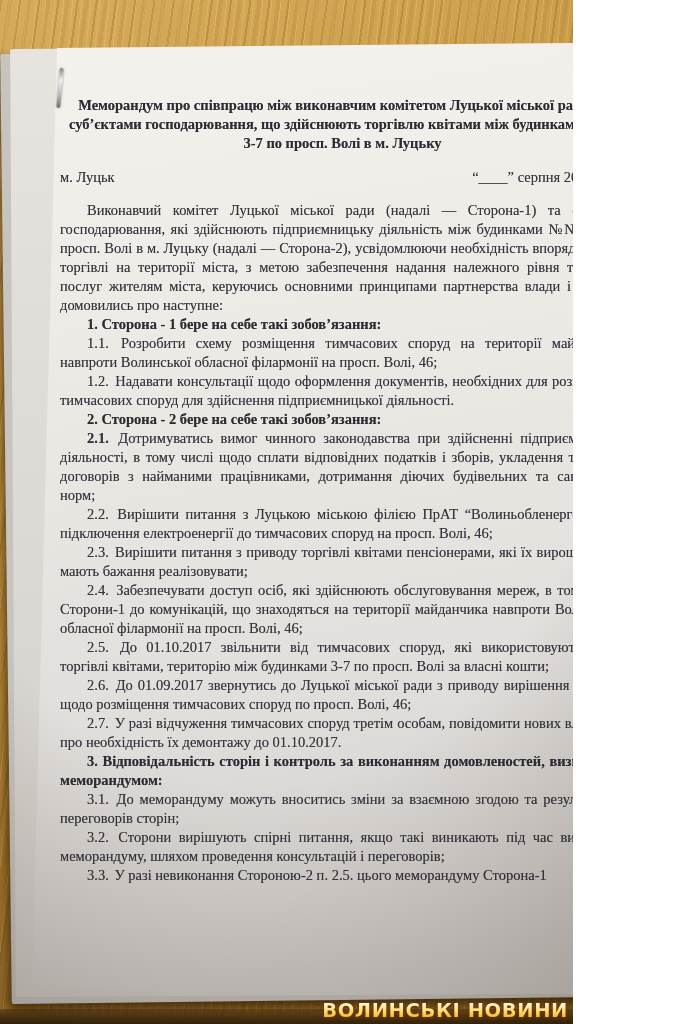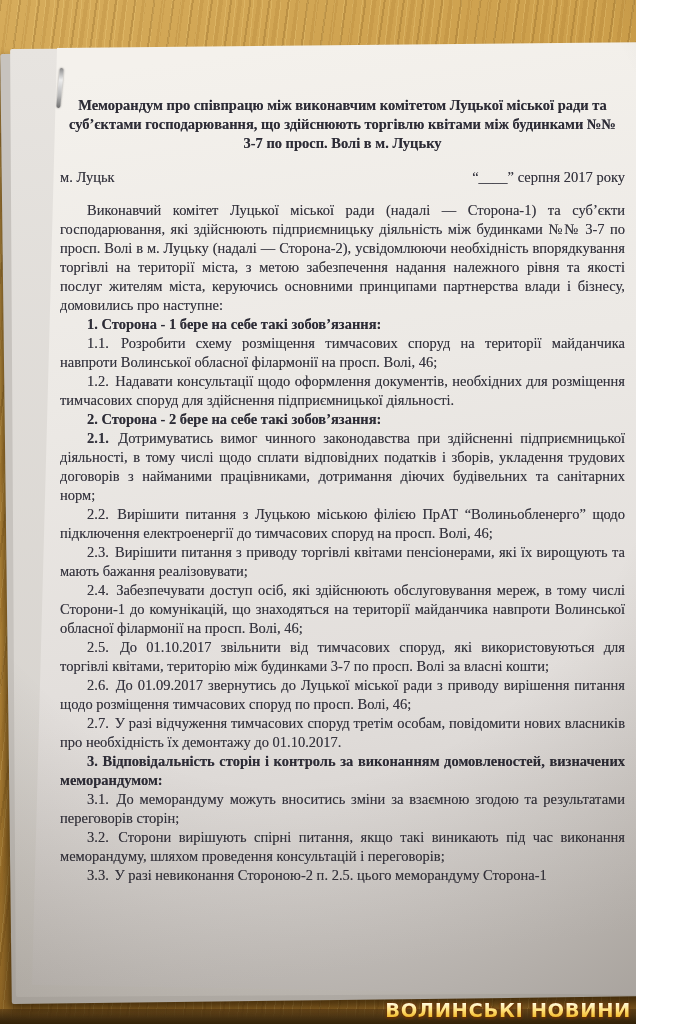--- a/index.html
+++ b/index.html
@@ -1,18 +1,18 @@
 <!DOCTYPE html>
 <html><head>
 <meta charset="utf-8">
 <style>
   html,body{margin:0;padding:0;}
   body{width:683px;height:1024px;overflow:hidden;position:relative;
        font-family:"Liberation Serif", serif;}
-  .scene{position:absolute;inset:0;width:636px;height:1024px;overflow:hidden;}
+  .scene{position:absolute;inset:0;width:573px;height:1024px;overflow:hidden;}
 
   
   .desk{position:absolute;inset:0;
     background:
       repeating-linear-gradient(98deg, rgba(110,72,18,.22) 0 2px, transparent 2px 8px,
         rgba(150,100,30,.14) 8px 12px, transparent 12px 19px),
       repeating-linear-gradient(96deg, rgba(255,228,150,.20) 0 1px, transparent 1px 9px),
       linear-gradient(155deg, #d6ac5c 0%, #ca9c48 28%, #bd8d3c 52%, #ab7b2f 78%, #8f6424 100%);
   }
   .desk-edge{position:absolute;left:0;right:0;bottom:0;height:15px;

